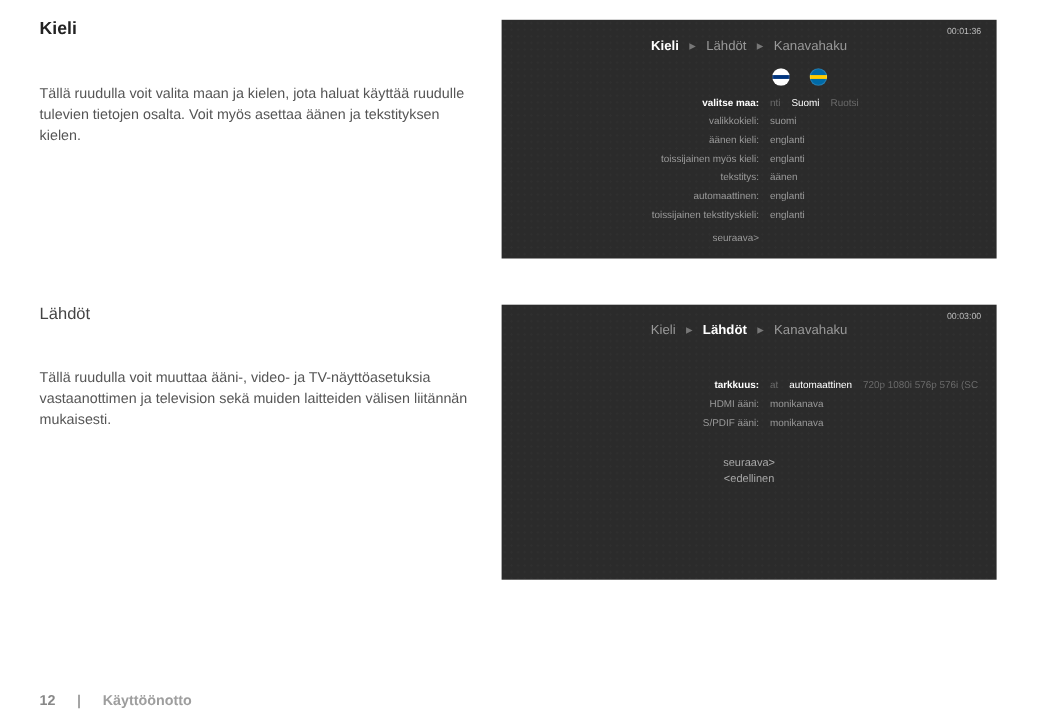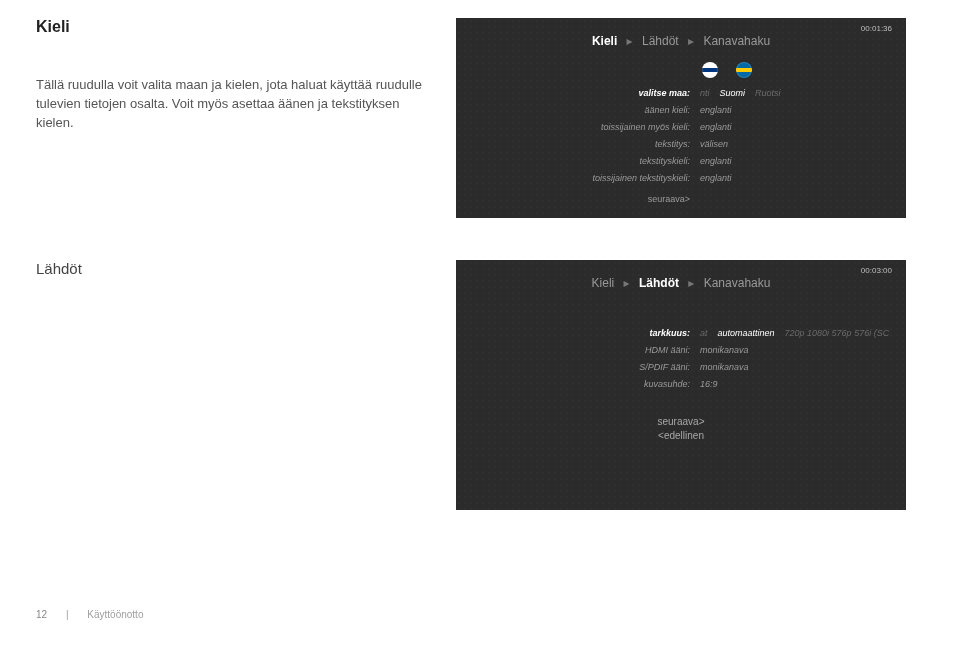--- a/index.html
+++ b/index.html
@@ -11,31 +11,31 @@
   .h1 { font-size:16px; font-weight:bold; color:#222; margin-bottom:12px; }
   .h2 { font-size:15px; font-weight:normal; color:#444; margin-bottom:12px; }
   .body { font-size:13px; line-height:1.45; color:#555; font-weight:300;margin-top:40px; }
   .screen { background:#2b2b2b; background-image:radial-gradient(rgba(255,255,255,.02) 1px, transparent 1px); background-size:6px 6px; color:#d0d0d0; font-size:9px; width:450px; position:relative; padding:6px 14px 14px 14px; }
   .time { position:absolute; top:6px; right:14px; color:#bfbfbf; font-size:8px; }
   .crumb { font-size:12px; color:#999; margin:10px 0 14px; text-align:center;}
   .crumb .active { color:#fff; font-weight:bold; }
   .crumb .arrow { color:#777; margin:0 6px; }
   .flags { display:flex; gap:18px; margin-left:232px; margin-bottom:6px; }
   .flag { width:16px; height:16px; border-radius:50%; display:inline-block; border:1px solid rgba(255,255,255,.15); }
-  .row { display:flex; align-items:center; height:17px;font-style:italic; }
+  .row { display:flex; align-items:center; height:17px; }
   .label { width:230px; text-align:right; color:#9a9a9a; padding-right:10px; }
   .label.sel { color:#fff; font-weight:bold; }
   .value { color:#9a9a9a; }
   .value.sel { color:#fff; }
   .scroller { color:#9a9a9a; width:230px; text-align:right; padding-right:10px; margin-top:8px; }
   .opts { display:flex; gap:10px; }
   .opts .dim { color:#6a6a6a; }
   .nav { margin-top:24px; }
   .nav .nav-item { text-align:center; color:#a8a8a8; font-size:10px; margin-top:3px; }
-  .footer { position:absolute; bottom:32px; left:36px; font-size:10px; color:#9e9e9e; font-weight:400; }
+  .footer { position:absolute; bottom:8px; left:36px; font-size:13px; color:#9e9e9e; font-weight:700; }
   .footer .pn { color:#888; margin-right:16px; }
 </style>
 </head>
 <body>
 
 <div class="page">
 
   <div class="section">
     <div class="left">
       <div class="h1">Kieli</div>
@@ -57,47 +57,52 @@
         </div>
         <div class="row">
           <div class="label sel">valitse maa:</div>
           <div class="opts">
             <span class="dim">nti</span>
             <span class="value sel">Suomi</span>
             <span class="dim">Ruotsi</span>
           </div>
         </div>
         <div class="row">
+            <div class="label">valikkokieli:</div>
+            <div class="value">suomi</div>
+          </div>
+        <div class="row">
             <div class="label">äänen kieli:</div>
             <div class="value">englanti</div>
           </div>
         <div class="row">
             <div class="label">toissijainen myös kieli:</div>
             <div class="value">englanti</div>
           </div>
         <div class="row">
             <div class="label">tekstitys:</div>
-            <div class="value">välisen</div>
+            <div class="value">äänen</div>
           </div>
         <div class="row">
-            <div class="label">tekstityskieli:</div>
+            <div class="label">automaattinen:</div>
             <div class="value">englanti</div>
           </div>
         <div class="row">
             <div class="label">toissijainen tekstityskieli:</div>
             <div class="value">englanti</div>
           </div>
         <div class="scroller">seuraava&gt;</div>
       </div>
     </div>
   </div>
 
   <div class="section">
     <div class="left">
       <div class="h2">Lähdöt</div>
+      <div class="body">Tällä ruudulla voit muuttaa ääni-, video- ja TV-näyttöasetuksia vastaanottimen ja television sekä muiden laitteiden välisen liitännän mukaisesti.</div>
     </div>
     <div class="right">
       <div class="screen" style="min-height:250px;">
         <div class="time">00:03:00</div>
         <div class="crumb">
           <span>Kieli</span>
           <span class="arrow">▸</span>
           <span class="active">Lähdöt</span>
           <span class="arrow">▸</span>
           <span>Kanavahaku</span>
@@ -112,24 +117,20 @@
           </div>
         </div>
         <div class="row">
             <div class="label">HDMI ääni:</div>
             <div class="value">monikanava</div>
           </div>
         <div class="row">
             <div class="label">S/PDIF ääni:</div>
             <div class="value">monikanava</div>
           </div>
-        <div class="row">
-            <div class="label">kuvasuhde:</div>
-            <div class="value">16:9</div>
-          </div>
         <div class="nav">
           <div class="nav-item">seuraava&gt;</div>
           <div class="nav-item">&lt;edellinen</div>
         </div>
       </div>
     </div>
   </div>
 
 </div>
 

